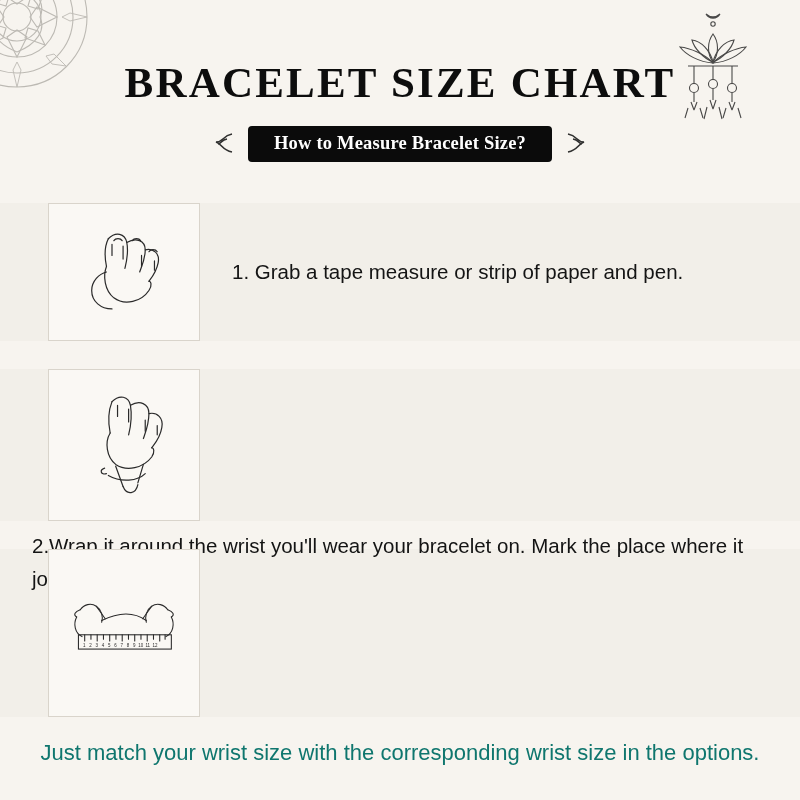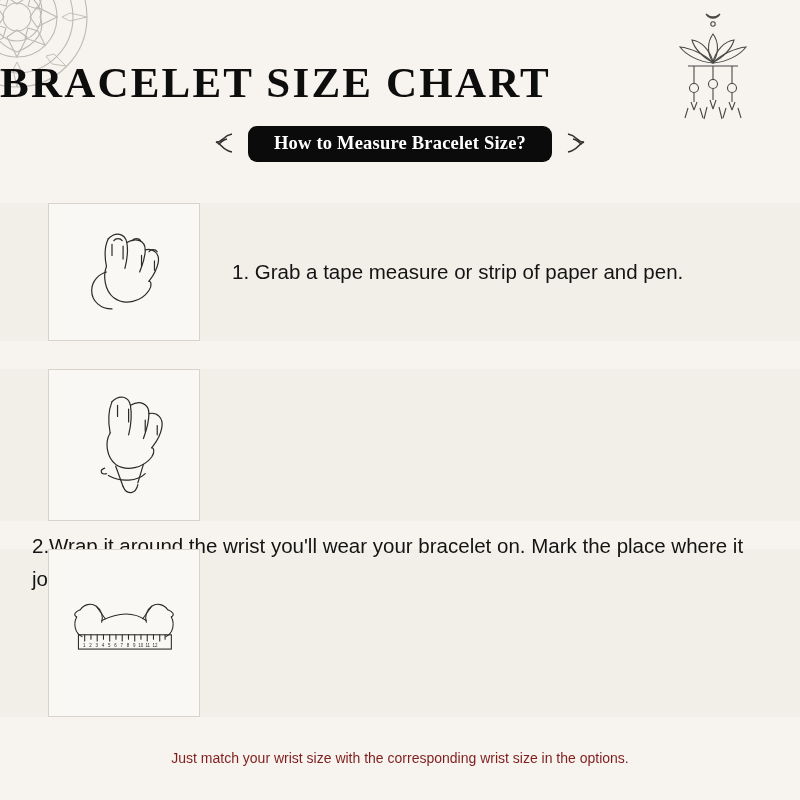--- a/index.html
+++ b/index.html
@@ -37,21 +37,21 @@
     opacity: 0.85;
     pointer-events: none;
   }
 
   
   .title {
     position: absolute;
     top: 58px;
     left: 0;
     width: 800px;
-    text-align: left;
+    text-align: center;
     font-family: "Liberation Serif", serif;
     font-size: 43px;
     letter-spacing: 2.2px;
     font-weight: 700;
     color: #0d0d0d;
   }
 
   
   .subtitle-row {
     position: absolute;
@@ -59,21 +59,21 @@
     left: 0;
     width: 800px;
     display: flex;
     align-items: center;
     justify-content: center;
     gap: 12px;
   }
   .pill {
     background: #0b0b0b;
     color: #ffffff;
-    border-radius: 9px;
+    border-radius: 4px;
     padding: 7px 26px 8px 26px;
     font-family: "Liberation Serif", serif;
     font-size: 18.5px;
     font-weight: 700;
     letter-spacing: 0.2px;
     white-space: nowrap;
   }
   .flourish {
     width: 26px;
     height: 28px;
@@ -121,22 +121,22 @@
   .step-2 .step-img { height: 152px; }
   .step-3 .step-img { height: 168px; }
 
   
   .footer {
     position: absolute;
     bottom: 34px;
     left: 0;
     width: 800px;
     text-align: center;
-    font-size: 14px;
-    color: #7f1d1d;
+    font-size: 22px;
+    color: #0f766e;
   }
 </style>
 </head>
 <body>
 
 <svg class="mandala" viewBox="0 0 150 150">
   <g fill="none" stroke="#8d8a83" stroke-width="1.1">
     <circle cx="75" cy="75" r="14"></circle>
     <circle cx="75" cy="75" r="24"></circle>
     <circle cx="75" cy="75" r="40"></circle>

